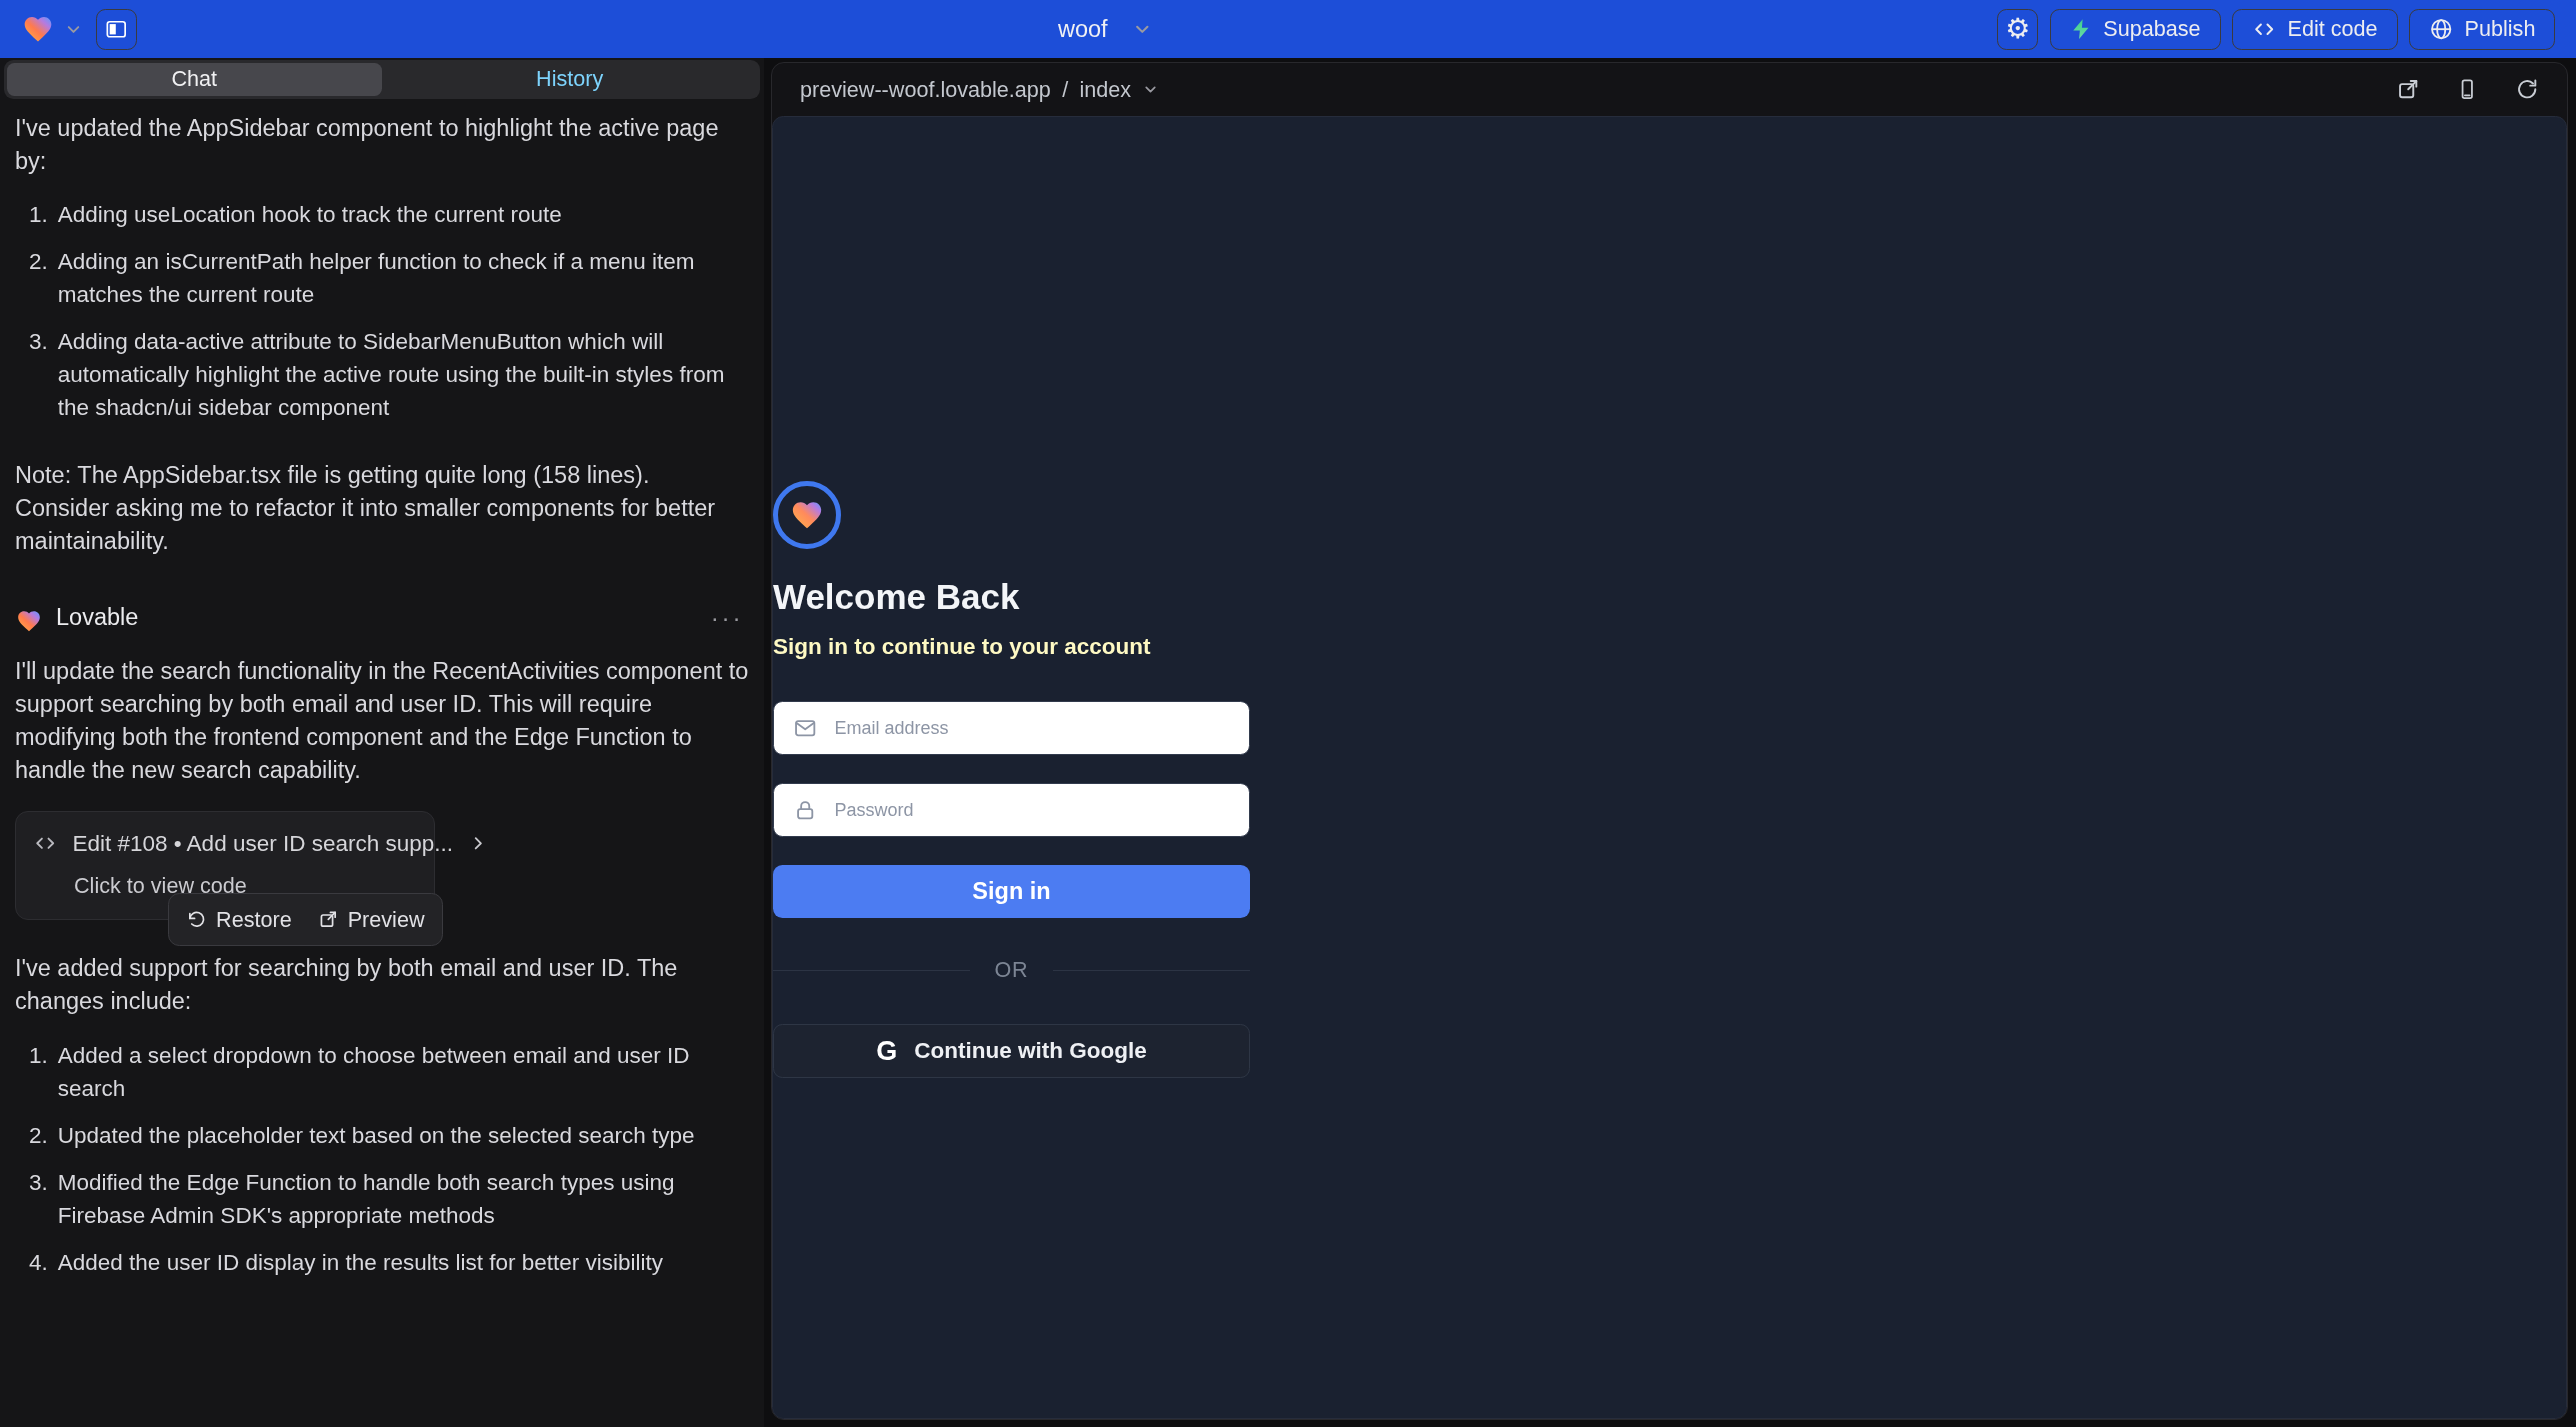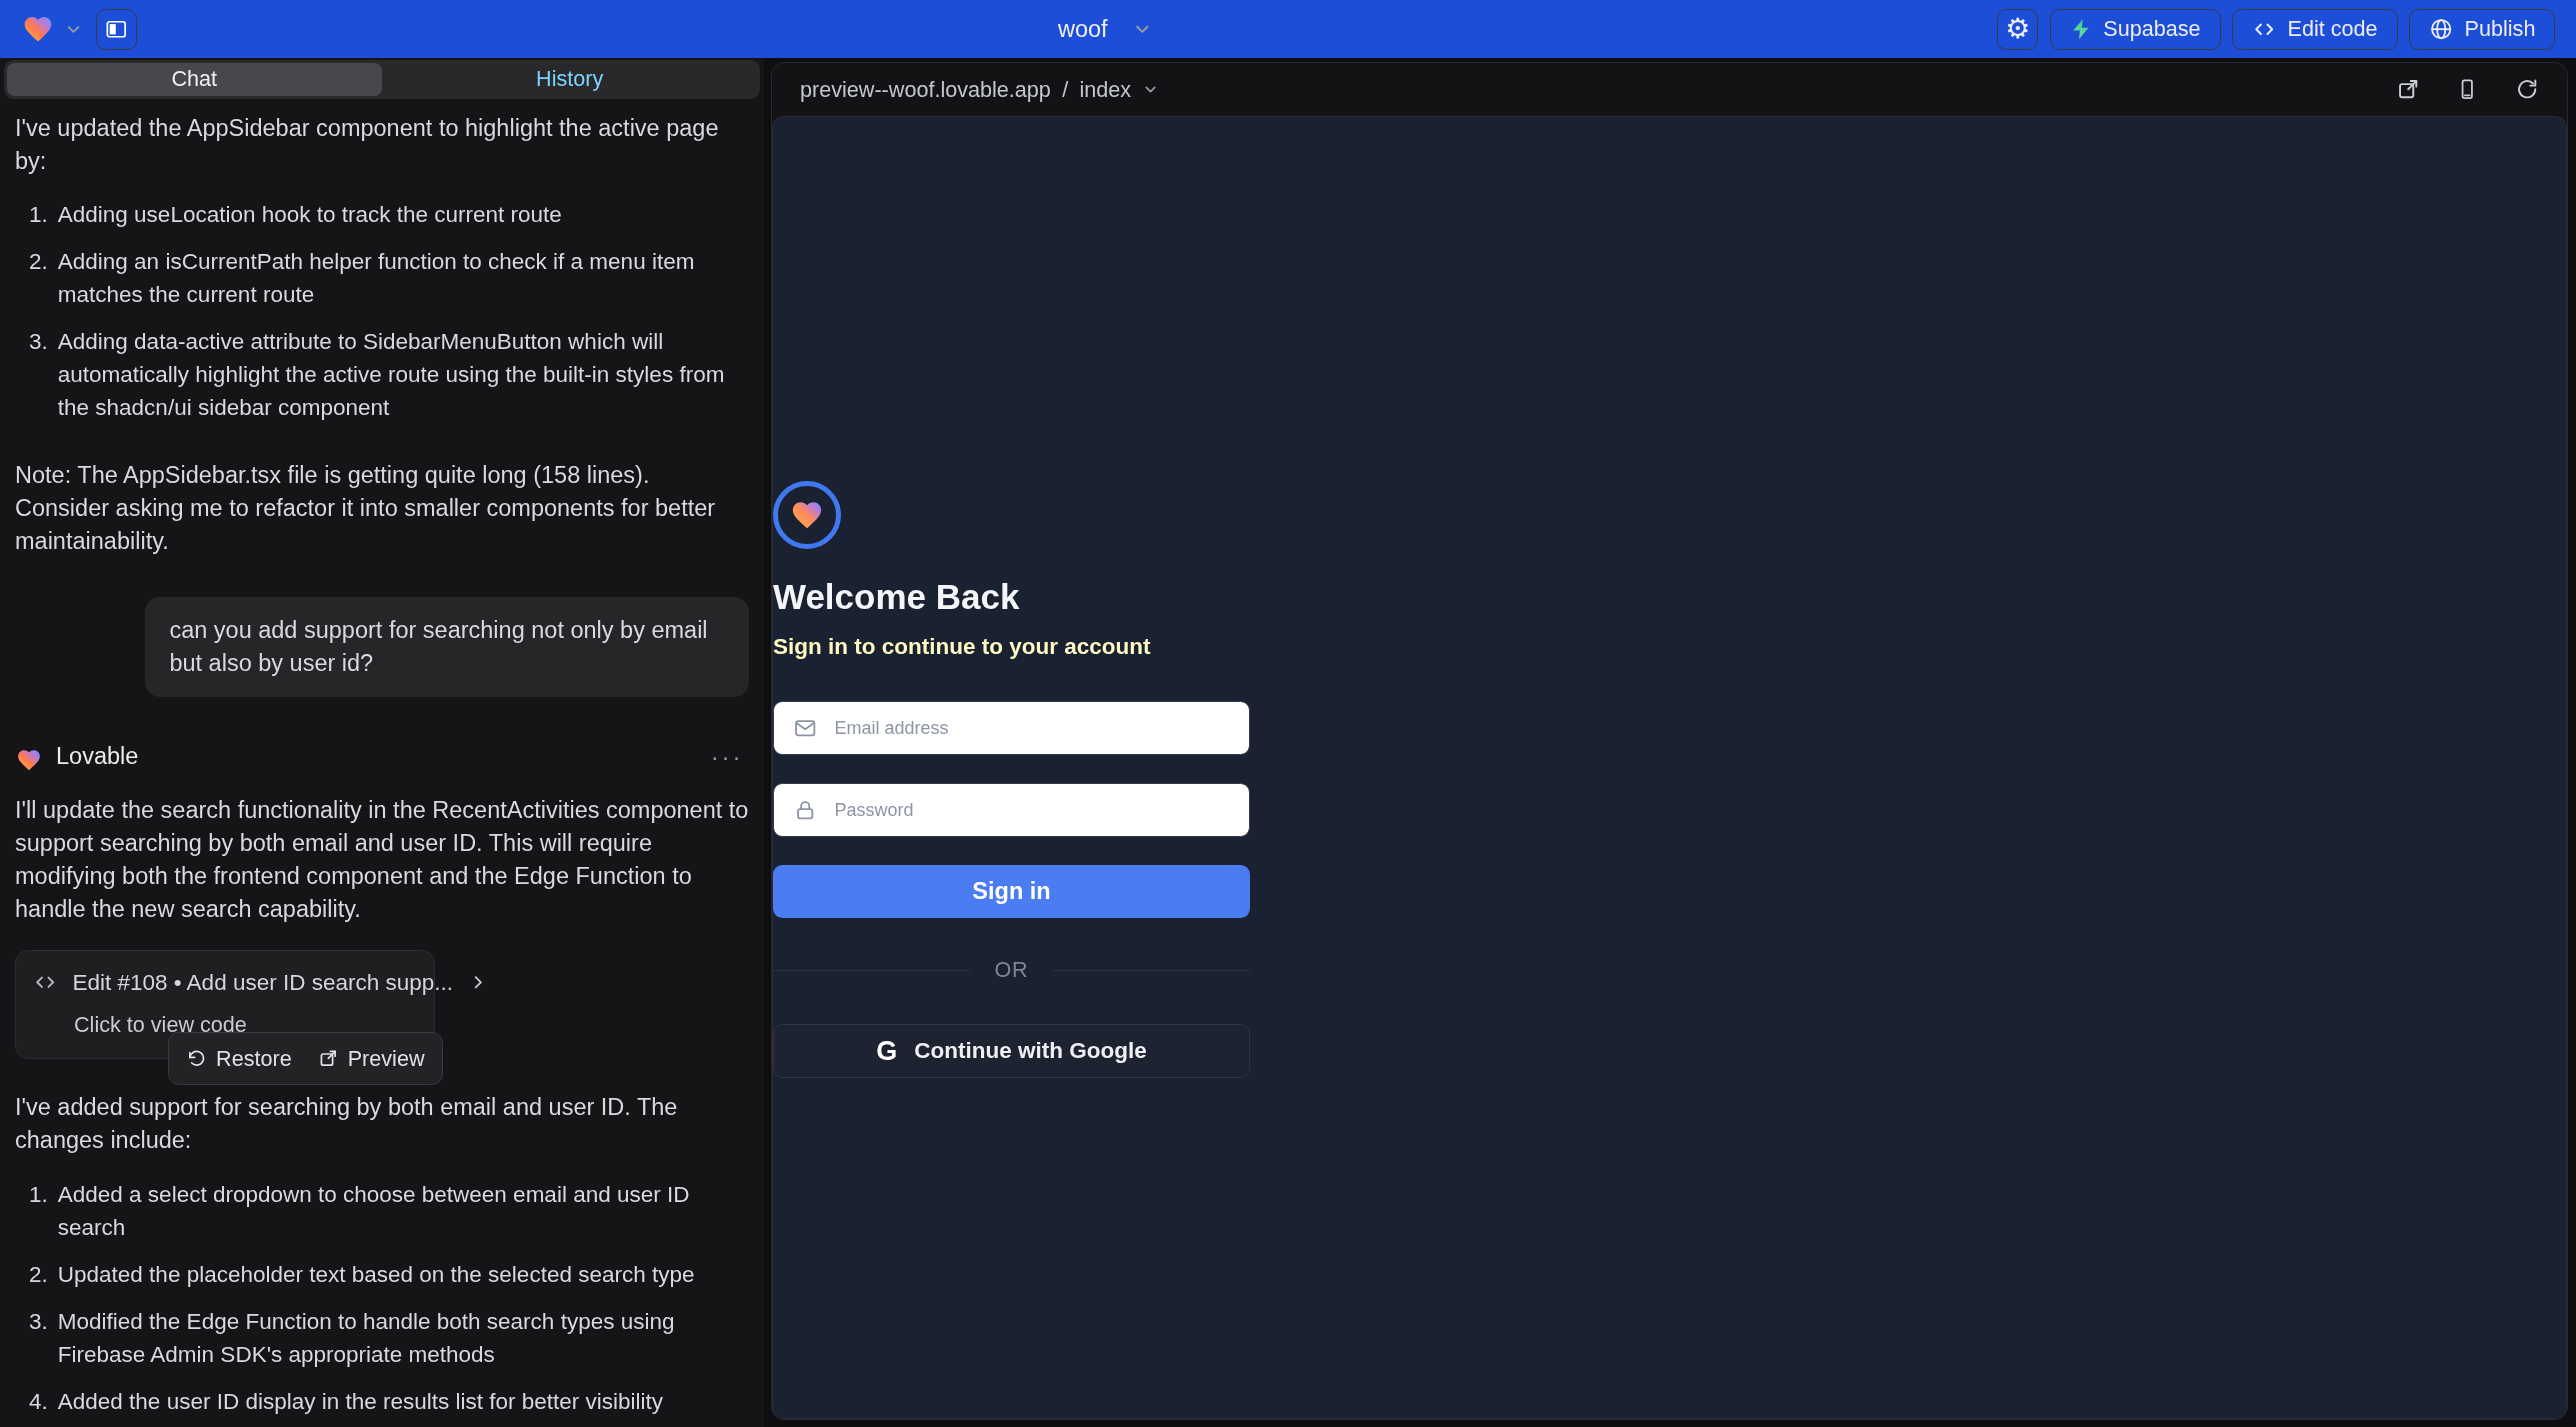--- a/index.html
+++ b/index.html
@@ -171,23 +171,20 @@
 
   <div class="chat-scroll">
     <p class="msg">I've updated the AppSidebar component to highlight the active page by:</p>
     <ol class="msg-list">
       <li>Adding useLocation hook to track the current route</li>
       <li>Adding an isCurrentPath helper function to check if a menu item matches the current route</li>
       <li>Adding data-active attribute to SidebarMenuButton which will automatically highlight the active route using the built-in styles from the shadcn/ui sidebar component</li>
     </ol>
     <p class="msg mt22">Note: The AppSidebar.tsx file is getting quite long (158 lines). Consider asking me to refactor it into smaller components for better maintainability.</p>
 
-    <div class="user-bubble">
-      <span>can you add support for searching not only by email but also by user id?</span>
-    </div>
 
     <div class="assistant-head">
       <span>
         <svg width="28" height="26" viewBox="0 0 24 24">
           <defs>
               <linearGradient id="hg2" x1="0" y1="1" x2="1" y2="0">
             <stop offset="0" stop-color="#ffb648"></stop>
                 <stop offset="0.45" stop-color="#ff7a4d"></stop>
             <stop offset="0.75" stop-color="#b57be0"></stop>
                 <stop offset="1" stop-color="#5a9bff"></stop>

